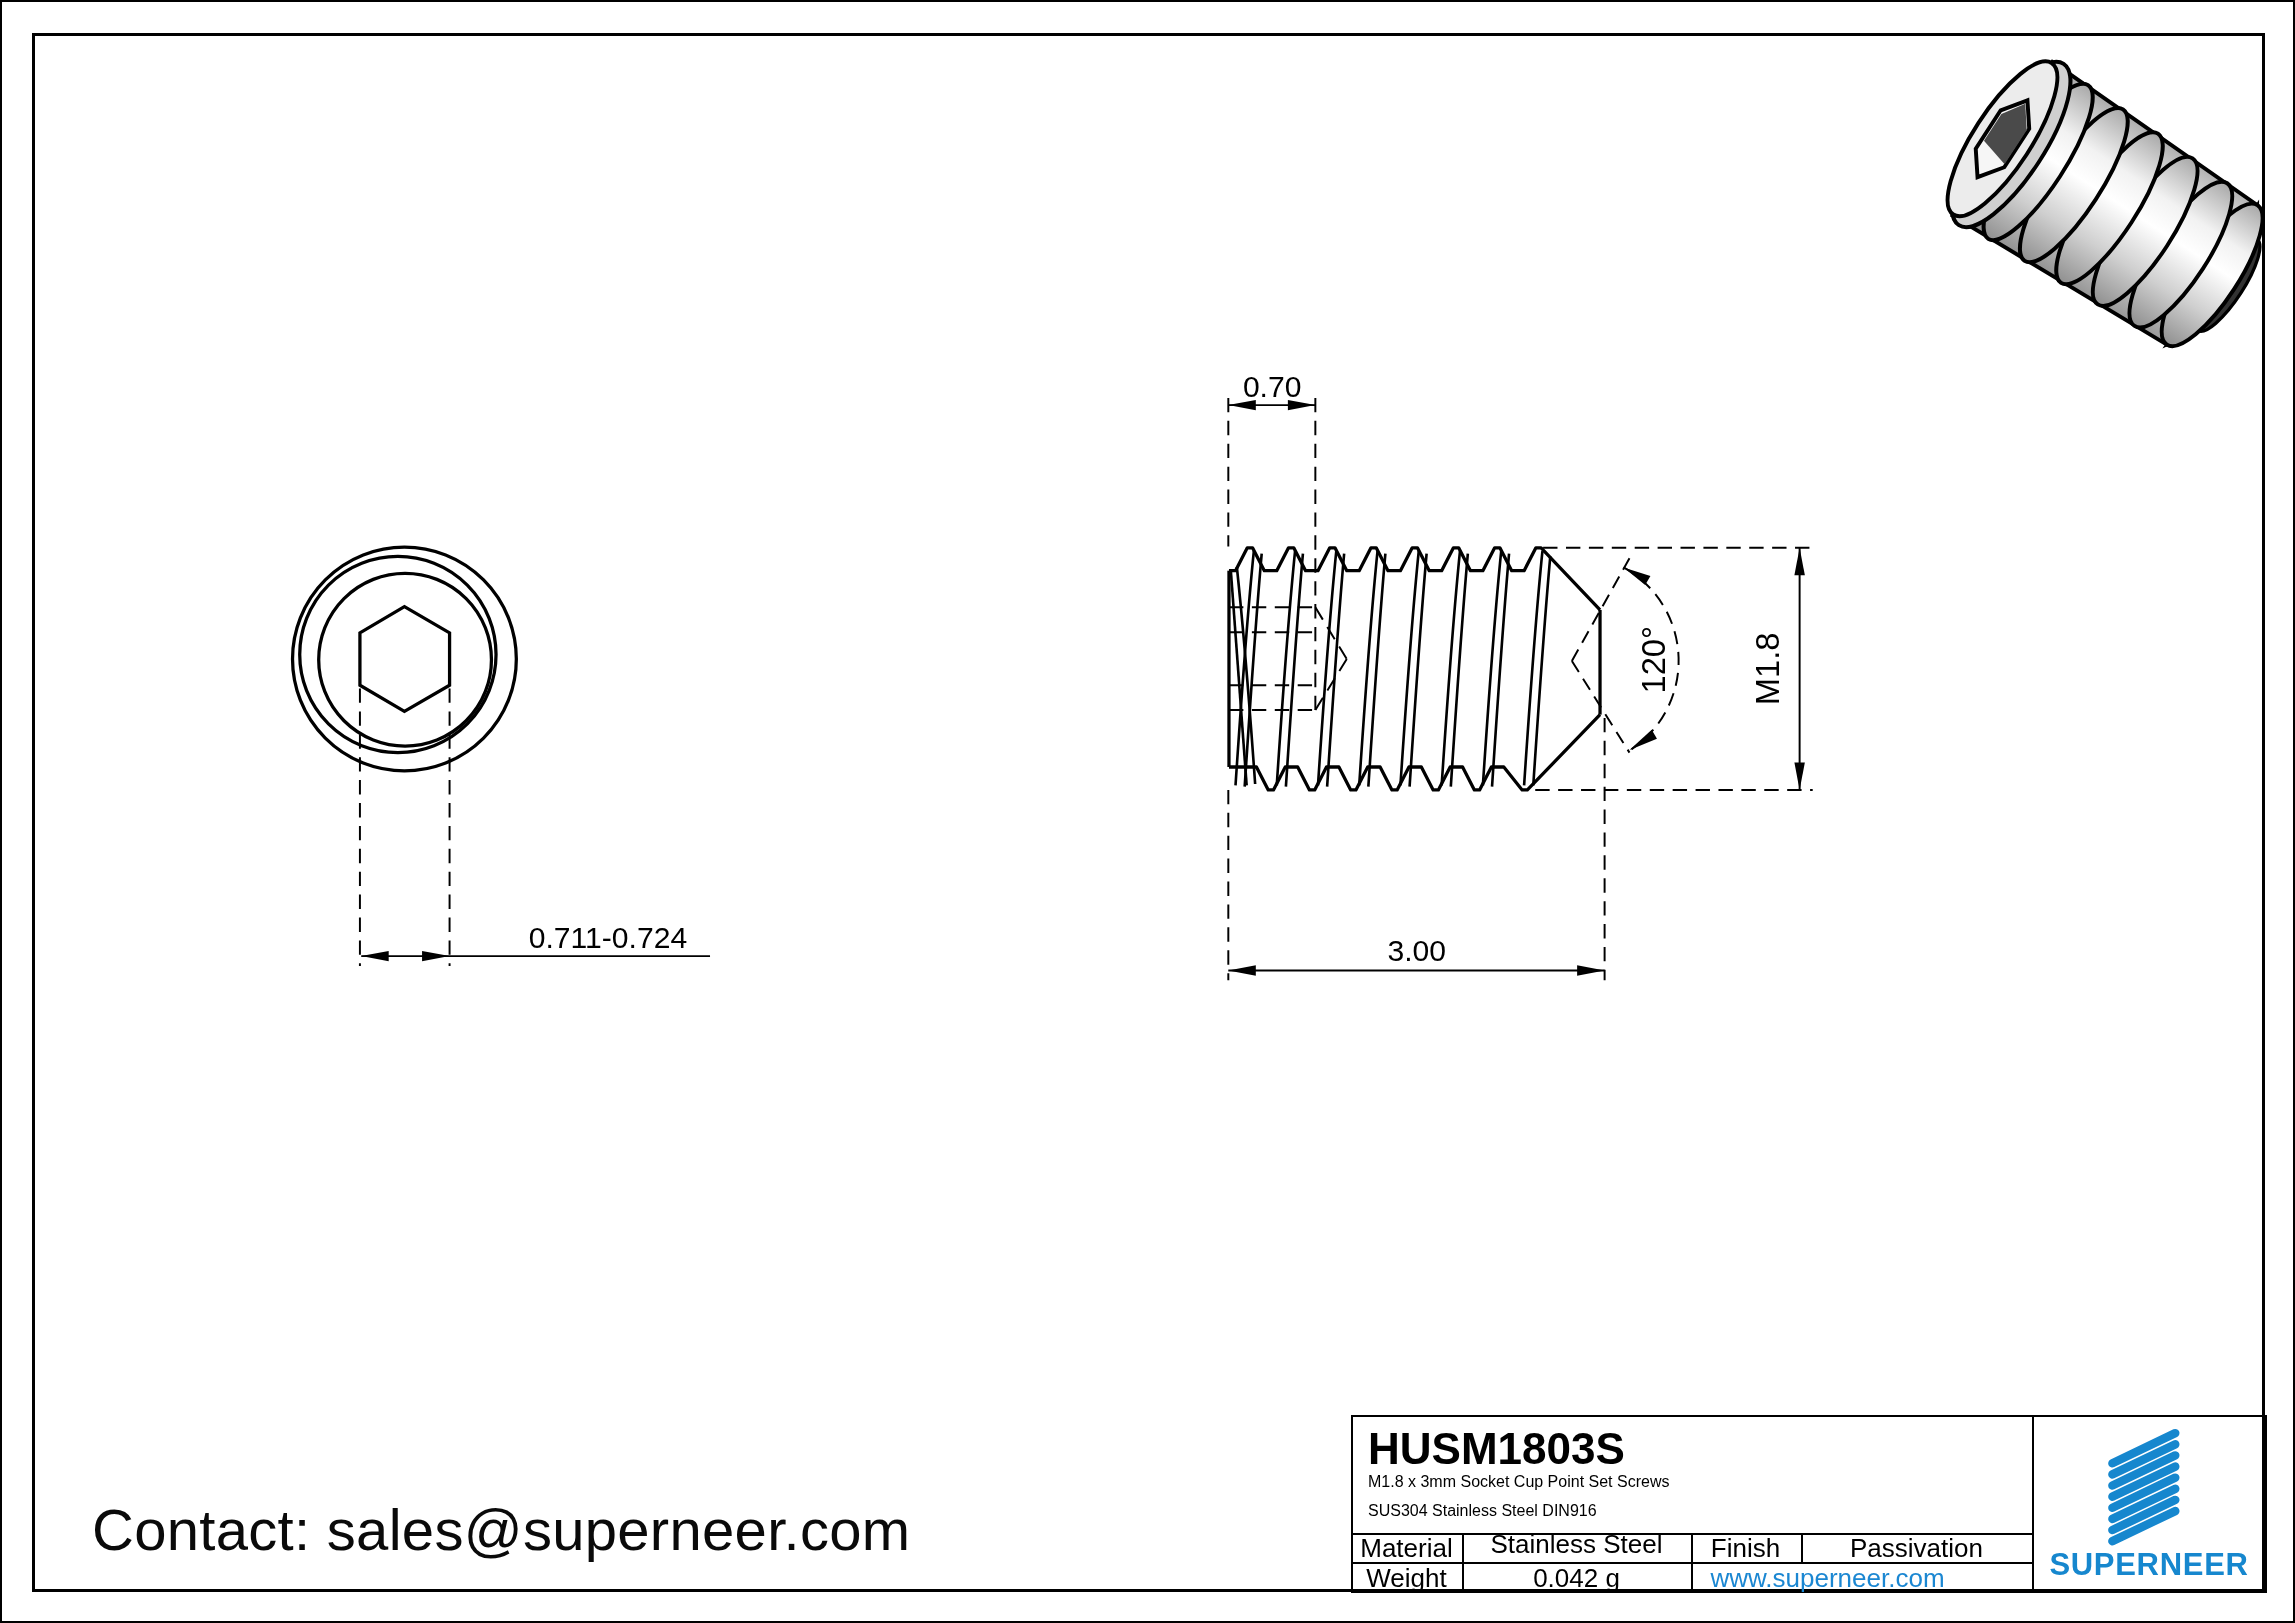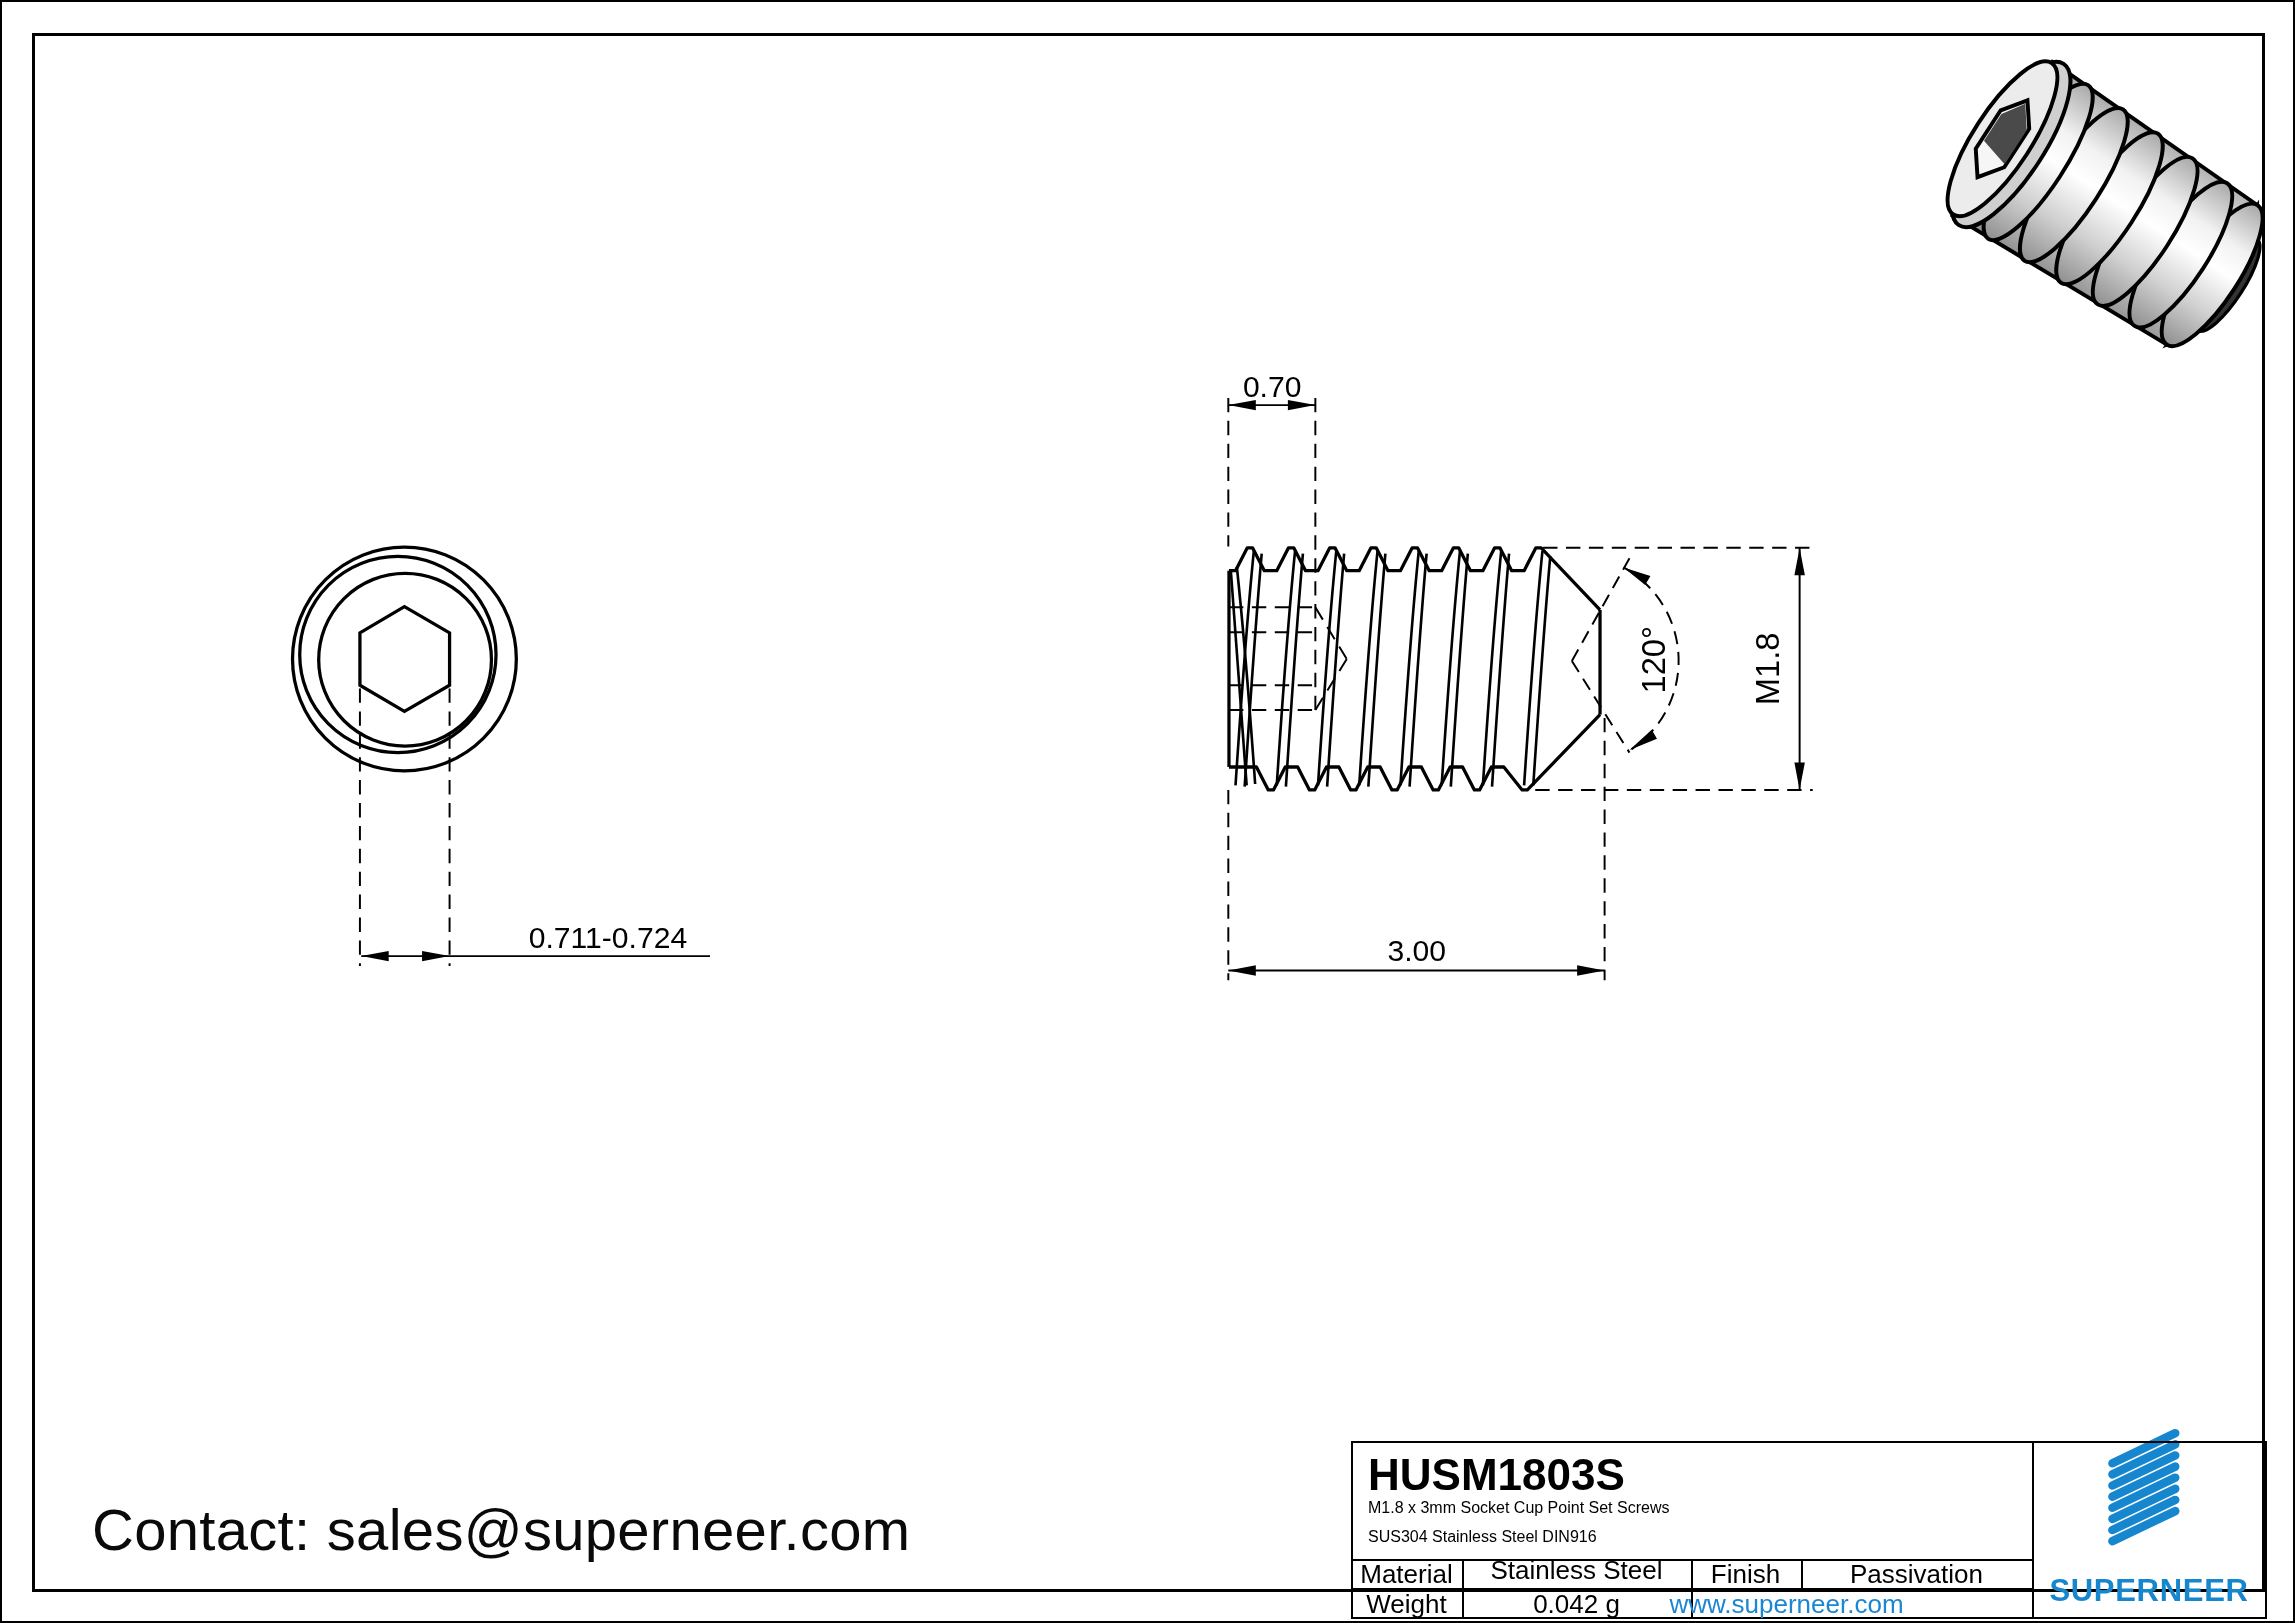--- a/index.html
+++ b/index.html
@@ -2,21 +2,21 @@
 <html style="font-size:10.5px"><head>
 <meta charset="utf-8">
 <style>
   html,body{margin:0;padding:0;background:#fff;}
   body{width:2295px;height:1623px;position:relative;font-family:"Liberation Sans",sans-serif;color:#000;overflow:hidden;}
   .page-edge{position:absolute;inset:0;border:2px solid #000;pointer-events:none;}
   .frame{position:absolute;left:32px;top:33px;width:2233px;height:1559px;border:3.3px solid #000;box-sizing:border-box;}
   svg.cad{position:absolute;left:0;top:0;width:2295px;height:1623px;}
   .contact{position:absolute;left:92px;top:1496px;font-size:58px;letter-spacing:0.3px;color:#0a0a0a;white-space:nowrap;}
   
-  .tb{position:absolute;box-sizing:border-box;margin-top:26px;}
+  .tb{position:absolute;box-sizing:border-box;}
   .tb-outer{left:1351px;top:1415px;width:916px;height:178px;border:2.6px solid #000;}
   .tb-vline{border-left:2.6px solid #000;width:0;}
   .tb-hline{border-top:2.6px solid #000;height:0;}
   .tb-cell{display:flex;align-items:center;justify-content:center;font-size:26px;white-space:nowrap;}
   .tb-part{left:1368px;top:1424px;font-size:44px;font-weight:bold;letter-spacing:0px;white-space:nowrap;}
   .tb-desc1{left:1368px;top:1473px;font-size:16px;white-space:nowrap;}
   .tb-desc2{left:1368px;top:1502px;font-size:16px;white-space:nowrap;}
   .tb-brand{left:2034px;top:1547px;width:230px;text-align:center;font-size:31px;font-weight:bold;letter-spacing:0.7px;}
   .link{white-space:nowrap;}
 </style>
@@ -186,16 +186,16 @@
 <div class="tb tb-part">HUSM1803S</div>
 <div class="tb tb-desc1">M1.8 x 3mm Socket Cup Point Set Screws</div>
 <div class="tb tb-desc2">SUS304 Stainless Steel DIN916</div>
 
 <div class="tb tb-cell" style="left:1351px;top:1534px;width:111px;height:28px;">Material</div>
 <div class="tb tb-cell" style="left:1462px;top:1534px;width:229px;height:20px;">Stainless Steel</div>
 <div class="tb tb-cell" style="left:1691px;top:1534px;width:109px;height:28px;">Finish</div>
 <div class="tb tb-cell" style="left:1801px;top:1534px;width:231px;height:28px;">Passivation</div>
 <div class="tb tb-cell" style="left:1351px;top:1564px;width:111px;height:28px;text-align:center;">Weight</div>
 <div class="tb tb-cell" style="left:1462px;top:1564px;width:229px;height:28px;">0.042 g</div>
-<div class="tb tb-cell link" style="left:1650px;top:1564px;width:273px;height:28px;color:#1B87D2;text-align:center;">www.superneer.com</div>
+<div class="tb tb-cell link" style="left:1691px;top:1564px;width:273px;height:28px;color:#1B87D2;text-align:center;">www.superneer.com</div>
 
 <div class="tb tb-brand" style="color:#1687CE;">SUPERNEER</div>
 
 
 </body></html>

